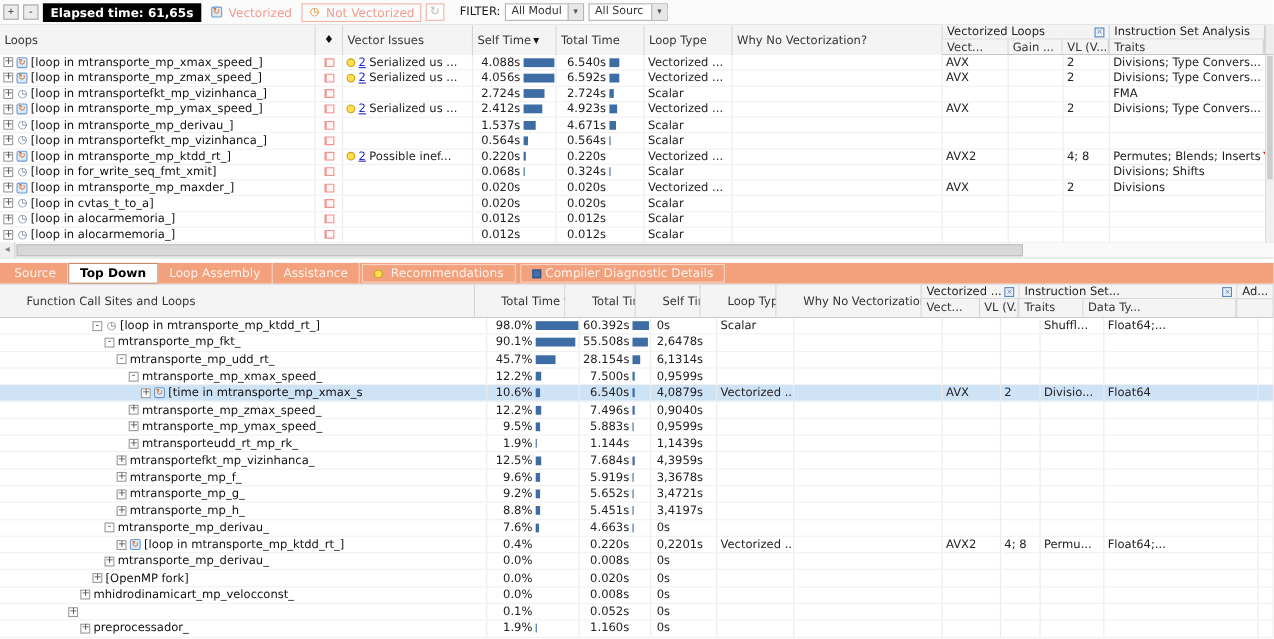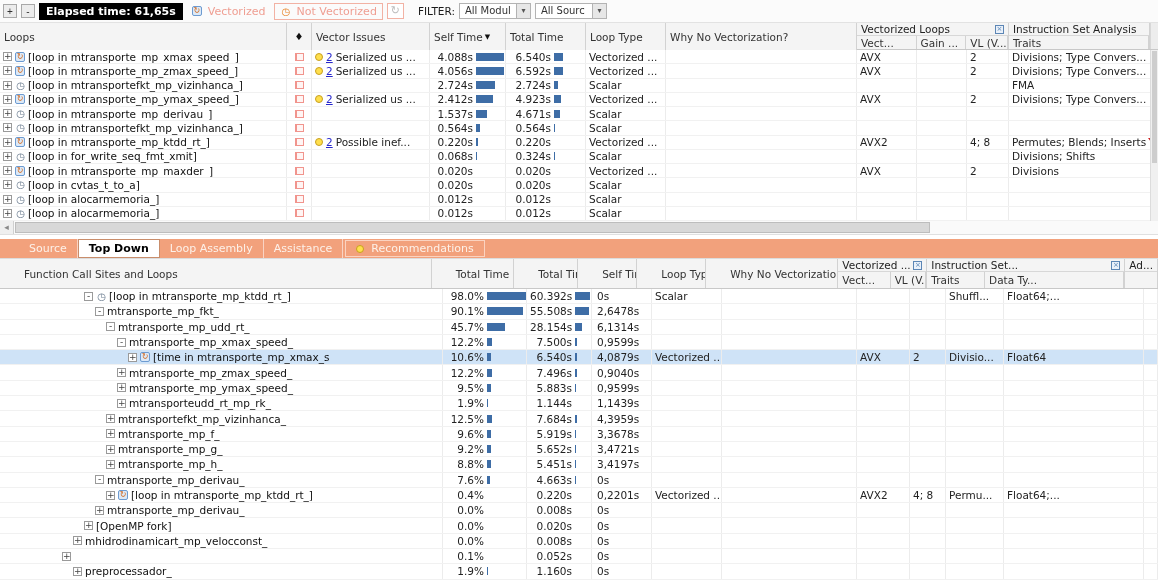--- a/index.html
+++ b/index.html
@@ -62,21 +62,21 @@
              background:#f0f0f0; border-left:1px solid #dcdcdc; }
   .vthumb { margin:1px; height:112px; background:#cdcdcd; }
   
   .hscroll { position:relative; height:14px; background:#fafafa; border-bottom:1px solid #e0e0e0; }
   .h-arrow { position:absolute; left:0; top:0; width:14px; height:13px; background:#efefef;
              border-right:1px solid #d0d0d0; color:#888; font-size:9px; line-height:13px; text-align:center; }
   .h-thumb { position:absolute; left:15px; top:1px; width:915px; height:11px;
              background:#d8d8d8; border:1px solid #bdbdbd; }
   .gap { height:4px; background:#fff; }
   
-  .tabs { height:19px; background:#f2a17c; display:flex; align-items:stretch; padding-left:19px; }
+  .tabs { height:19px; background:#f2a17c; display:flex; align-items:stretch; padding-left:3px; }
   .tab { display:flex; align-items:center; gap:4px; padding:0 10px; font-size:11px;
          color:#fdf1e9; border-right:1px solid rgba(255,255,255,0.55); white-space:nowrap; }
   .tab.active { background:#ffffff; color:#000; font-weight:bold; border:1px solid #c98d6b; }
   .tab.outlined { border:1px solid #fbd3c0; margin:1px 2px; }
   .tab-icon-diag { width:8px; height:8px; background:#3f6fae; border:1px solid #2c4f7c; }
   
   .bhead { display:flex; height:31px; border-bottom:1px solid #c8c8c8; border-top:1px solid #dcdcdc; background:#f4f4f4; }
   .bhead > .th { height:29px;padding-left:24px; }
   .b-name{width:443px}.b-pct{width:84px}.b-total{width:65px}.b-self{width:60px}
   .b-type{width:70px}.b-why{width:135px}
@@ -481,20 +481,24 @@
       <span class="tab">
         <span>Loop Assembly</span>
       </span>
       <span class="tab">
         <span>Assistance</span>
       </span>
       <span class="tab outlined">
         <span class="bulb"></span>
         <span>Recommendations</span>
       </span>
+      <span class="tab outlined">
+        <span class="tab-icon-diag"></span>
+        <span>Compiler Diagnostic Details</span>
+      </span>
     </div>
 
   <div class="bpane">
     <div class="bhead">
       <div class="th b-name">Function Call Sites and Loops</div>
       <div class="th b-pct">Total Time %</div>
       <div class="th b-total">Total Time</div>
       <div class="th b-self">Self Time</div>
       <div class="th b-type">Loop Type</div>
       <div class="th b-why">Why No Vectorization?</div>

